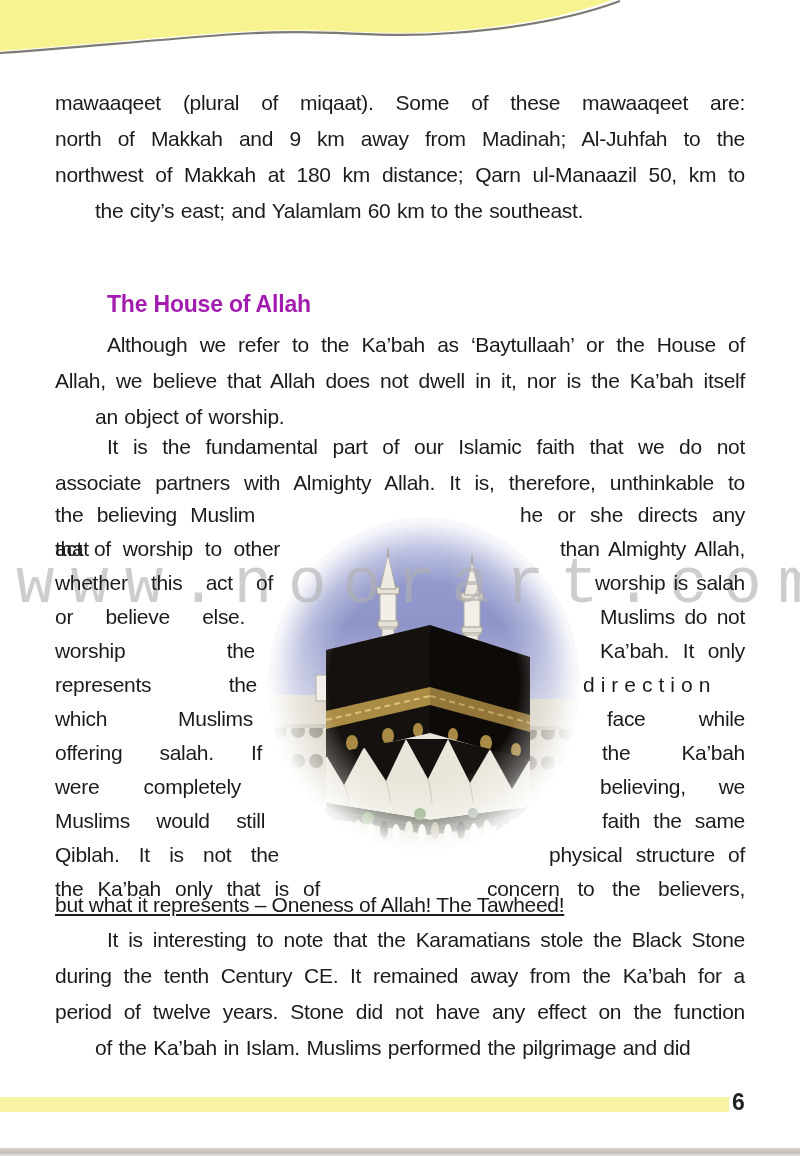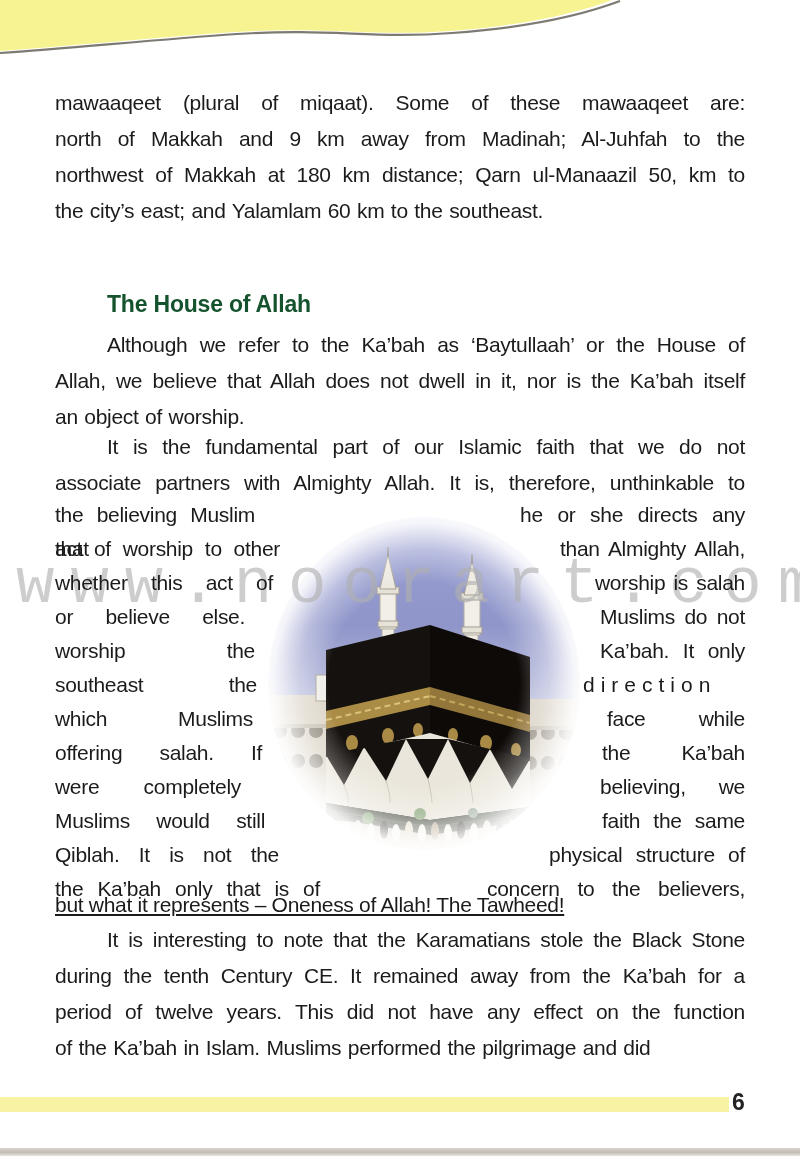--- a/index.html
+++ b/index.html
@@ -10,24 +10,24 @@
   
   .swoosh{position:absolute;top:0;left:0;z-index:0;}
   .footer-bar{position:absolute;left:0;top:1097px;width:729px;height:15px;background:#f7f3a3;z-index:1;}
   .page-number{position:absolute;left:732px;top:1089px;width:40px;font-size:23px;font-weight:bold;color:#222;z-index:2;}
   .bottom-edge{position:absolute;left:0;top:1148px;width:800px;height:8px;
     background:linear-gradient(#d9d4ce,#c2bcb5 55%, #e9e6e2);z-index:1;}
   
   .pblock{position:absolute;left:55px;width:690px;z-index:3;}
   .line{font-size:21px;line-height:36px;letter-spacing:-0.3px;word-spacing:1px;
         text-align:justify;text-align-last:justify;}
-  .line.endp{text-align:justify;text-align-last:left;}
+  .line.endp{text-align:justify;text-align-last:left;margin-left:40px;}
   .line.indent{text-indent:52px;}
   .heading{position:absolute;left:107px;top:291px;z-index:3;
-    font-size:23px;font-weight:bold;color:#14532d;letter-spacing:-0.2px;}
+    font-size:23px;font-weight:bold;color:#a21caf;letter-spacing:-0.2px;}
   
   .wrap{position:absolute;left:55px;top:498px;width:690px;z-index:3;}
   .wrow{display:flex;justify-content:space-between;height:34px;}
   .wl,.wr{font-size:21px;line-height:34px;letter-spacing:-0.3px;
           text-align:justify;text-align-last:justify;overflow:visible;}
   .spread{letter-spacing:6px;text-align-last:left;}
   .closing{position:absolute;left:55px;top:887px;width:690px;z-index:3;
     font-size:21px;line-height:36px;letter-spacing:-0.3px;text-decoration:underline;}
   
   .watermark{position:absolute;left:16px;top:549px;width:800px;z-index:2;
@@ -209,21 +209,21 @@
     </div>
     <div class="wrow">
       <span class="wl" style="width:190px">or believe else.</span>
       <span class="wr" style="width:145px">Muslims do not</span>
     </div>
     <div class="wrow">
       <span class="wl" style="width:200px">worship the</span>
       <span class="wr" style="width:145px">Ka’bah. It only</span>
     </div>
     <div class="wrow">
-      <span class="wl" style="width:202px">southeast the</span>
+      <span class="wl" style="width:202px">represents the</span>
       <span class="wr spread" style="width:162px">direction</span>
     </div>
     <div class="wrow">
       <span class="wl" style="width:198px">which Muslims</span>
       <span class="wr" style="width:138px">face while</span>
     </div>
     <div class="wrow">
       <span class="wl" style="width:207px">offering salah. If</span>
       <span class="wr" style="width:143px">the Ka’bah</span>
     </div>
@@ -243,21 +243,21 @@
       <span class="wl" style="width:265px">the Ka’bah only that is of</span>
       <span class="wr" style="width:258px">concern to the believers,</span>
     </div>
   </div>
 
   <div class="closing">but what it represents – Oneness of Allah! The Tawheed!</div>
 
   <div class="pblock" style="top:922px;">
     <div class="line indent">It is interesting to note that the Karamatians stole the Black Stone</div>
     <div class="line">during the tenth Century CE. It remained away from the Ka’bah for a</div>
-    <div class="line">period of twelve years. This did not have any effect on the function</div>
+    <div class="line">period of twelve years. Stone did not have any effect on the function</div>
     <div class="line endp">of the Ka’bah in Islam. Muslims performed the pilgrimage and did</div>
   </div>
 
   <div class="footer-bar"></div>
   <div class="page-number">6</div>
   <div class="bottom-edge"></div>
 
 </div>
 
 </body></html>

